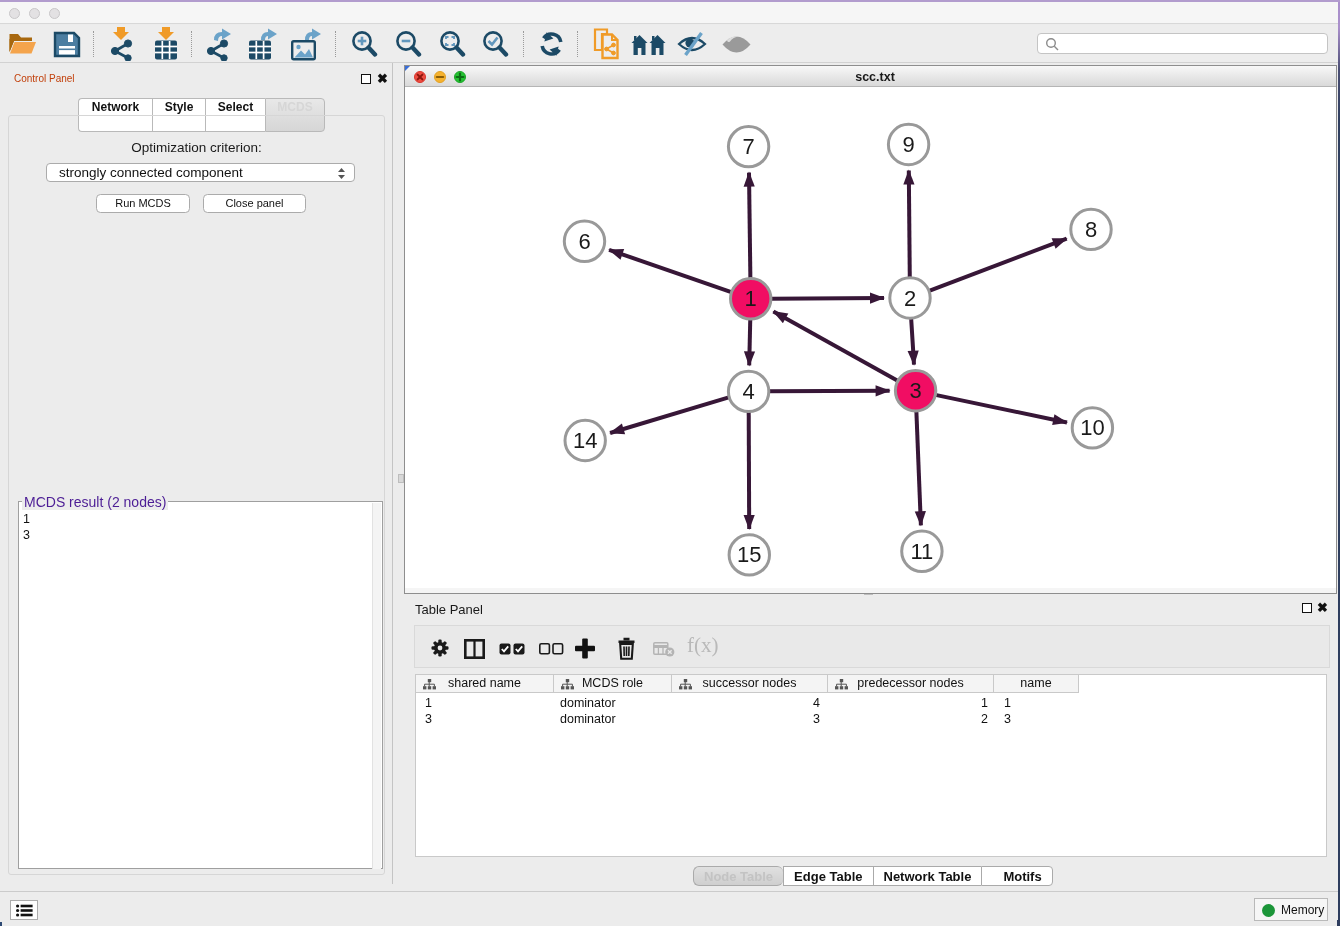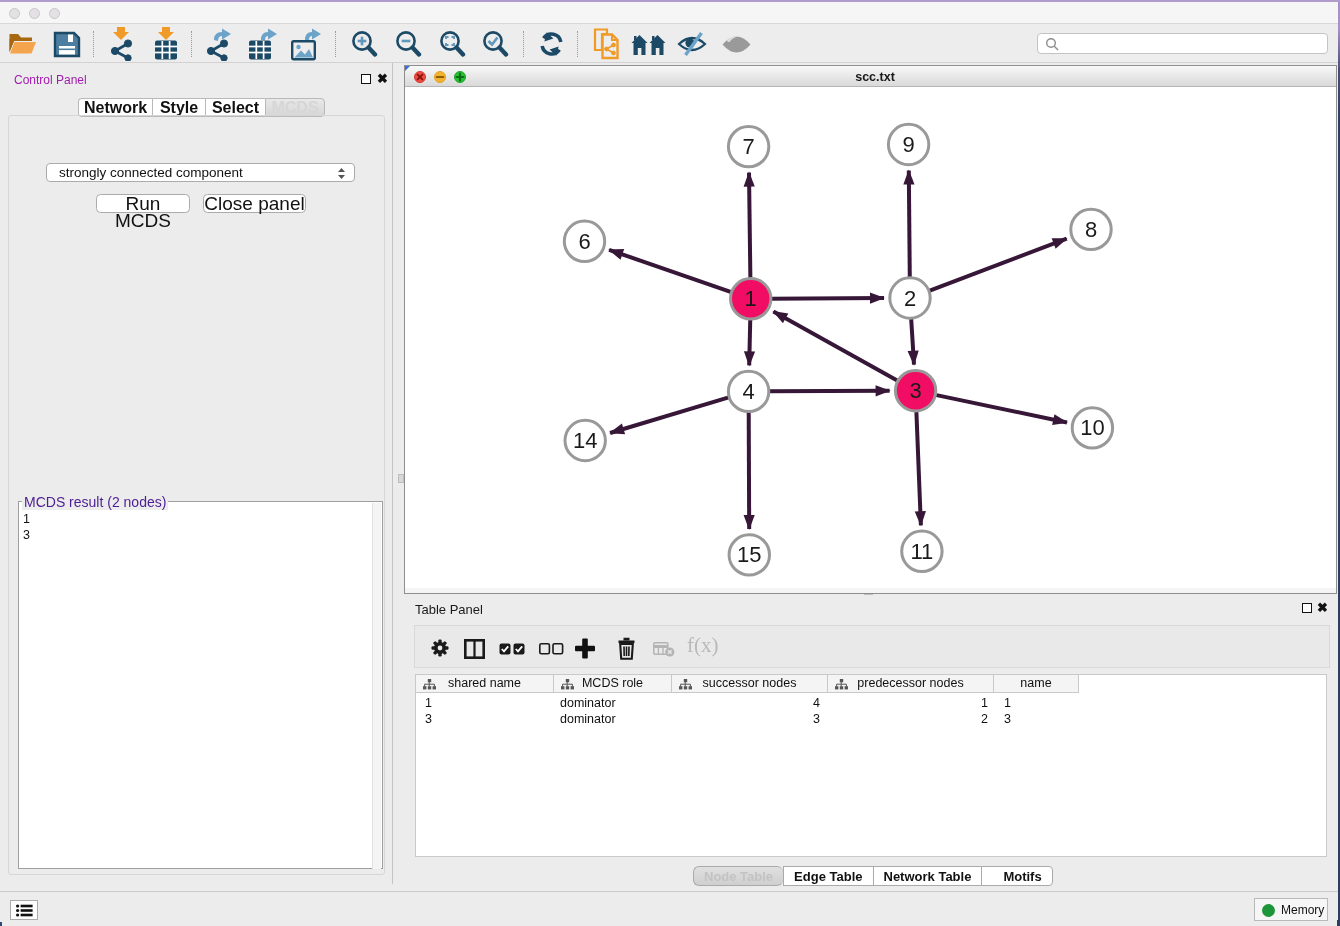--- a/index.html
+++ b/index.html
@@ -14,33 +14,33 @@
 
 
 #toolbar { position:absolute; left:0; top:25px; width:1340px; height:38px; background:#ededed; border-bottom:1px solid #d2d2d2; }
 .tbi { position:absolute; top:0; height:38px; display:flex; align-items:center; justify-content:center; }
 .tbsep { position:absolute; top:6px; height:26px; width:0; border-left:1.6px dotted #9a9a9a; }
 #searchbox { position:absolute; left:1037px; top:8px; width:291px; height:21px; background:#fff; border:1px solid #c4c4c4; border-radius:4px; }
 #searchbox svg { position:absolute; left:7px; top:3px; }
 
 
 #ctrl { position:absolute; left:0; top:63px; width:393px; height:821px; background:#ececec; border-right:1px solid #c4c4c4; }
-#ctrlhead { position:absolute; left:14px; top:10px; font-size:12px; color:#a21caf;text-align:center; }
+#ctrlhead { position:absolute; left:14px; top:10px; font-size:10px; color:#c2410c;text-align:center; }
 .sqbtn { position:absolute; top:11px; width:10px; height:10px; border:1.6px solid #111; background:#fff; }
 .xbtn  { position:absolute; top:8px; font-size:13px; font-weight:bold; color:#111; }
 .tabs { position:absolute; display:flex; }
-.tab { height:19px; line-height:17px; font-size:16px; font-weight:bold; color:#111; background:#fff; border:1px solid #b9b9b9; border-right:none; text-align:center; }
+.tab { height:34px; line-height:17px; font-size:12px; font-weight:bold; color:#111; background:#fff; border:1px solid #b9b9b9; border-right:none; text-align:center; }
 .tab:first-child { border-radius:4px 0 0 4px; }
 .tab.last { border-right:1px solid #b9b9b9; border-radius:0 4px 4px 0; }
 .tab.sel { background:linear-gradient(#e8e8e8,#d6d6d6); color:#c9c9c9; }
 .thico { position:absolute; left:7px; top:3.5px; }
 #ctrlbox { position:absolute; left:8px; top:52px; width:377px; height:760px; border:1px solid #d6d6d6; border-radius:3px; }
 #optlabel { position:absolute; left:0; top:24px; width:100%; text-align:center; font-size:13.5px; color:#1a1a1a; }
 #combo { position:absolute; left:37px; top:47px; width:309px; height:19px; background:#fff; border:1px solid #ababab; border-radius:4px; font-size:13.5px; line-height:17px; padding-left:12px; color:#111; }
-.btn { position:absolute; height:19px; background:#fff; border:1px solid #ababab; border-radius:4.5px; font-size:19px; text-align:center; line-height:17px; color:#111; }
+.btn { position:absolute; height:19px; background:#fff; border:1px solid #ababab; border-radius:4.5px; font-size:11px; text-align:center; line-height:17px; color:#111; }
 #mcdsbox { position:absolute; left:9px; top:385px; width:365px; height:368px; background:#fff; border:1px solid #9f9f9f; }
 #mcdslegend { position:absolute; left:13px; top:378px; background:#ececec; font-size:14px; color:#4c1d95; padding:0 2px; }
 #mcdstext { position:absolute; left:14px; top:395px; font-size:12.5px; color:#111; line-height:16px; }
 #mcdsscroll { position:absolute; right:1px; top:1px; width:9px; height:366px; background:#f4f4f4; border-left:1px solid #e2e2e2; }
 
 
 #netwin { position:absolute; left:404px; top:65px; width:933px; height:529px; background:#f5f5f5; border:1px solid #8e8e8e; }
 #nettitle { position:absolute; left:0; top:0; width:100%; height:21px; background:linear-gradient(#f8f8f8,#d9d9d9); border-bottom:1px solid #b5b5b5; }
 .mac { position:absolute; top:4.5px; width:12px; height:12px; border-radius:50%; }
 #netname { position:absolute; top:4px; width:100%; text-align:center; font-size:12.5px; font-weight:bold; color:#191919; text-indent:9px; }
@@ -263,20 +263,21 @@
   <div id="ctrlhead">Control Panel</div>
   <div class="sqbtn" style="left:361px"></div>
   <div class="xbtn" style="left:377px">✖</div>
   <div class="tabs" style="left:78px; top:35px;">
     <div class="tab" style="width:74px">Network</div>
     <div class="tab" style="width:53px">Style</div>
     <div class="tab" style="width:60px">Select</div>
     <div class="tab sel last" style="width:60px;color:#d6d6d6">MCDS</div>
   </div>
   <div id="ctrlbox">
+    <div id="optlabel">Optimization criterion:</div>
     <div id="combo">strongly connected component
       <svg width="9" height="13" viewBox="0 0 9 13" style="position:absolute; right:8px; top:3px;">
           <path d="M1 5 L4.5 1 L8 5 Z" fill="#555"></path>
           <path d="M1 8 L4.5 12 L8 8 Z" fill="#555"></path>
         </svg>
     </div>
     <div class="btn" style="left:87px; top:78px; width:94px;">Run MCDS</div>
     <div class="btn" style="left:194px; top:78px; width:103px;">Close panel</div>
     <div id="mcdsbox">
         <div id="mcdsscroll"></div>

